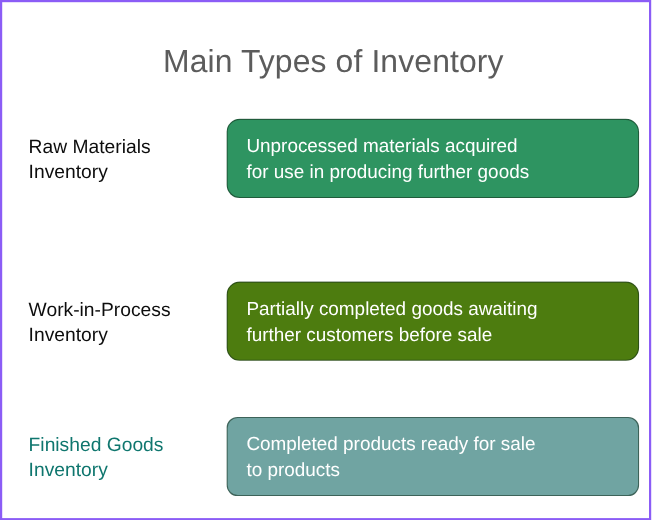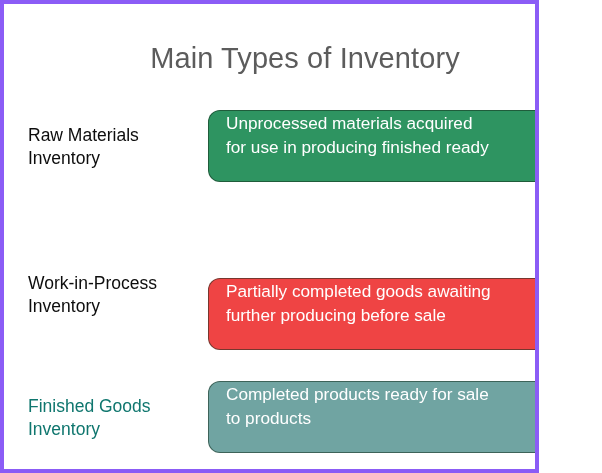--- a/index.html
+++ b/index.html
@@ -5,25 +5,25 @@
   html, body {
     margin: 0;
     padding: 0;
     background: #ffffff;
   }
   body {
     font-family: "Liberation Sans", sans-serif;
   }
   .slide {
     position: relative;
-    width: 539px;
+    width: 592px;
     height: 473px;
     box-sizing: border-box;
     background: #ffffff;
-    border: 4px solid #8b5cf6;
+    border: 2px solid #8b5cf6;
     overflow: hidden;
   }
   .slide-title {
     position: absolute;
     left: 0;
     top: 38px;
     width: 602px;
     text-align: center;
     font-size: 29px;
     font-weight: 400;
@@ -59,20 +59,21 @@
   .row-box {
     position: absolute;
     left: 204px;
     top: 2px;
     width: 375px;
     height: 72px;
     box-sizing: border-box;
     border-radius: 12px;
     border: 1px solid rgba(20, 45, 30, 0.55);
     display: flex;
+    align-items: center;
     padding: 0 17px;
   }
   .row-box .box-text {
     font-size: 17.2px;
     line-height: 24px;
     color: #ffffff;
     font-weight: 400;
   }
   .row-box .box-line {
     display: block;
@@ -87,44 +88,44 @@
   <div class="slide-title" style="color: rgb(92, 92, 92);">Main Types of Inventory</div>
 
   <div class="row row-1">
     <div class="row-label" style="color: rgb(13, 13, 13);">
       <span class="lbl-line">Raw Materials</span>
       <span class="lbl-line">Inventory</span>
     </div>
     <div class="row-box" style="background-color: rgb(46, 148, 97);">
       <div class="box-text" style="color: rgb(255, 255, 255);">
         <span class="box-line">Unprocessed materials acquired</span>
-        <span class="box-line">for use in producing finished ready</span>
+        <span class="box-line">for use in producing further goods</span>
       </div>
     </div>
   </div>
 
   <div class="row row-2">
     <div class="row-label" style="color: rgb(13, 13, 13);">
       <span class="lbl-line">Work-in-Process</span>
       <span class="lbl-line">Inventory</span>
     </div>
-    <div class="row-box" style="background-color: #ef4444; margin-top: 20px;">
+    <div class="row-box" style="background-color: #4d7c0f;">
       <div class="box-text" style="color: rgb(255, 255, 255);">
         <span class="box-line">Partially completed goods awaiting</span>
-        <span class="box-line">further producing before sale</span>
+        <span class="box-line">further customers before sale</span>
       </div>
     </div>
   </div>
 
   <div class="row row-3">
     <div class="row-label" style="color: #0f766e;">
       <span class="lbl-line">Finished Goods</span>
       <span class="lbl-line">Inventory</span>
     </div>
-    <div class="row-box" style="background-color: rgb(112, 164, 162);">
+    <div class="row-box" style="background-color: rgb(112, 164, 162); border-radius: 10px;">
       <div class="box-text" style="color: rgb(255, 255, 255);">
         <span class="box-line">Completed products ready for sale</span>
         <span class="box-line">to products</span>
       </div>
     </div>
   </div>
 
 </div>
 
 </body></html>

